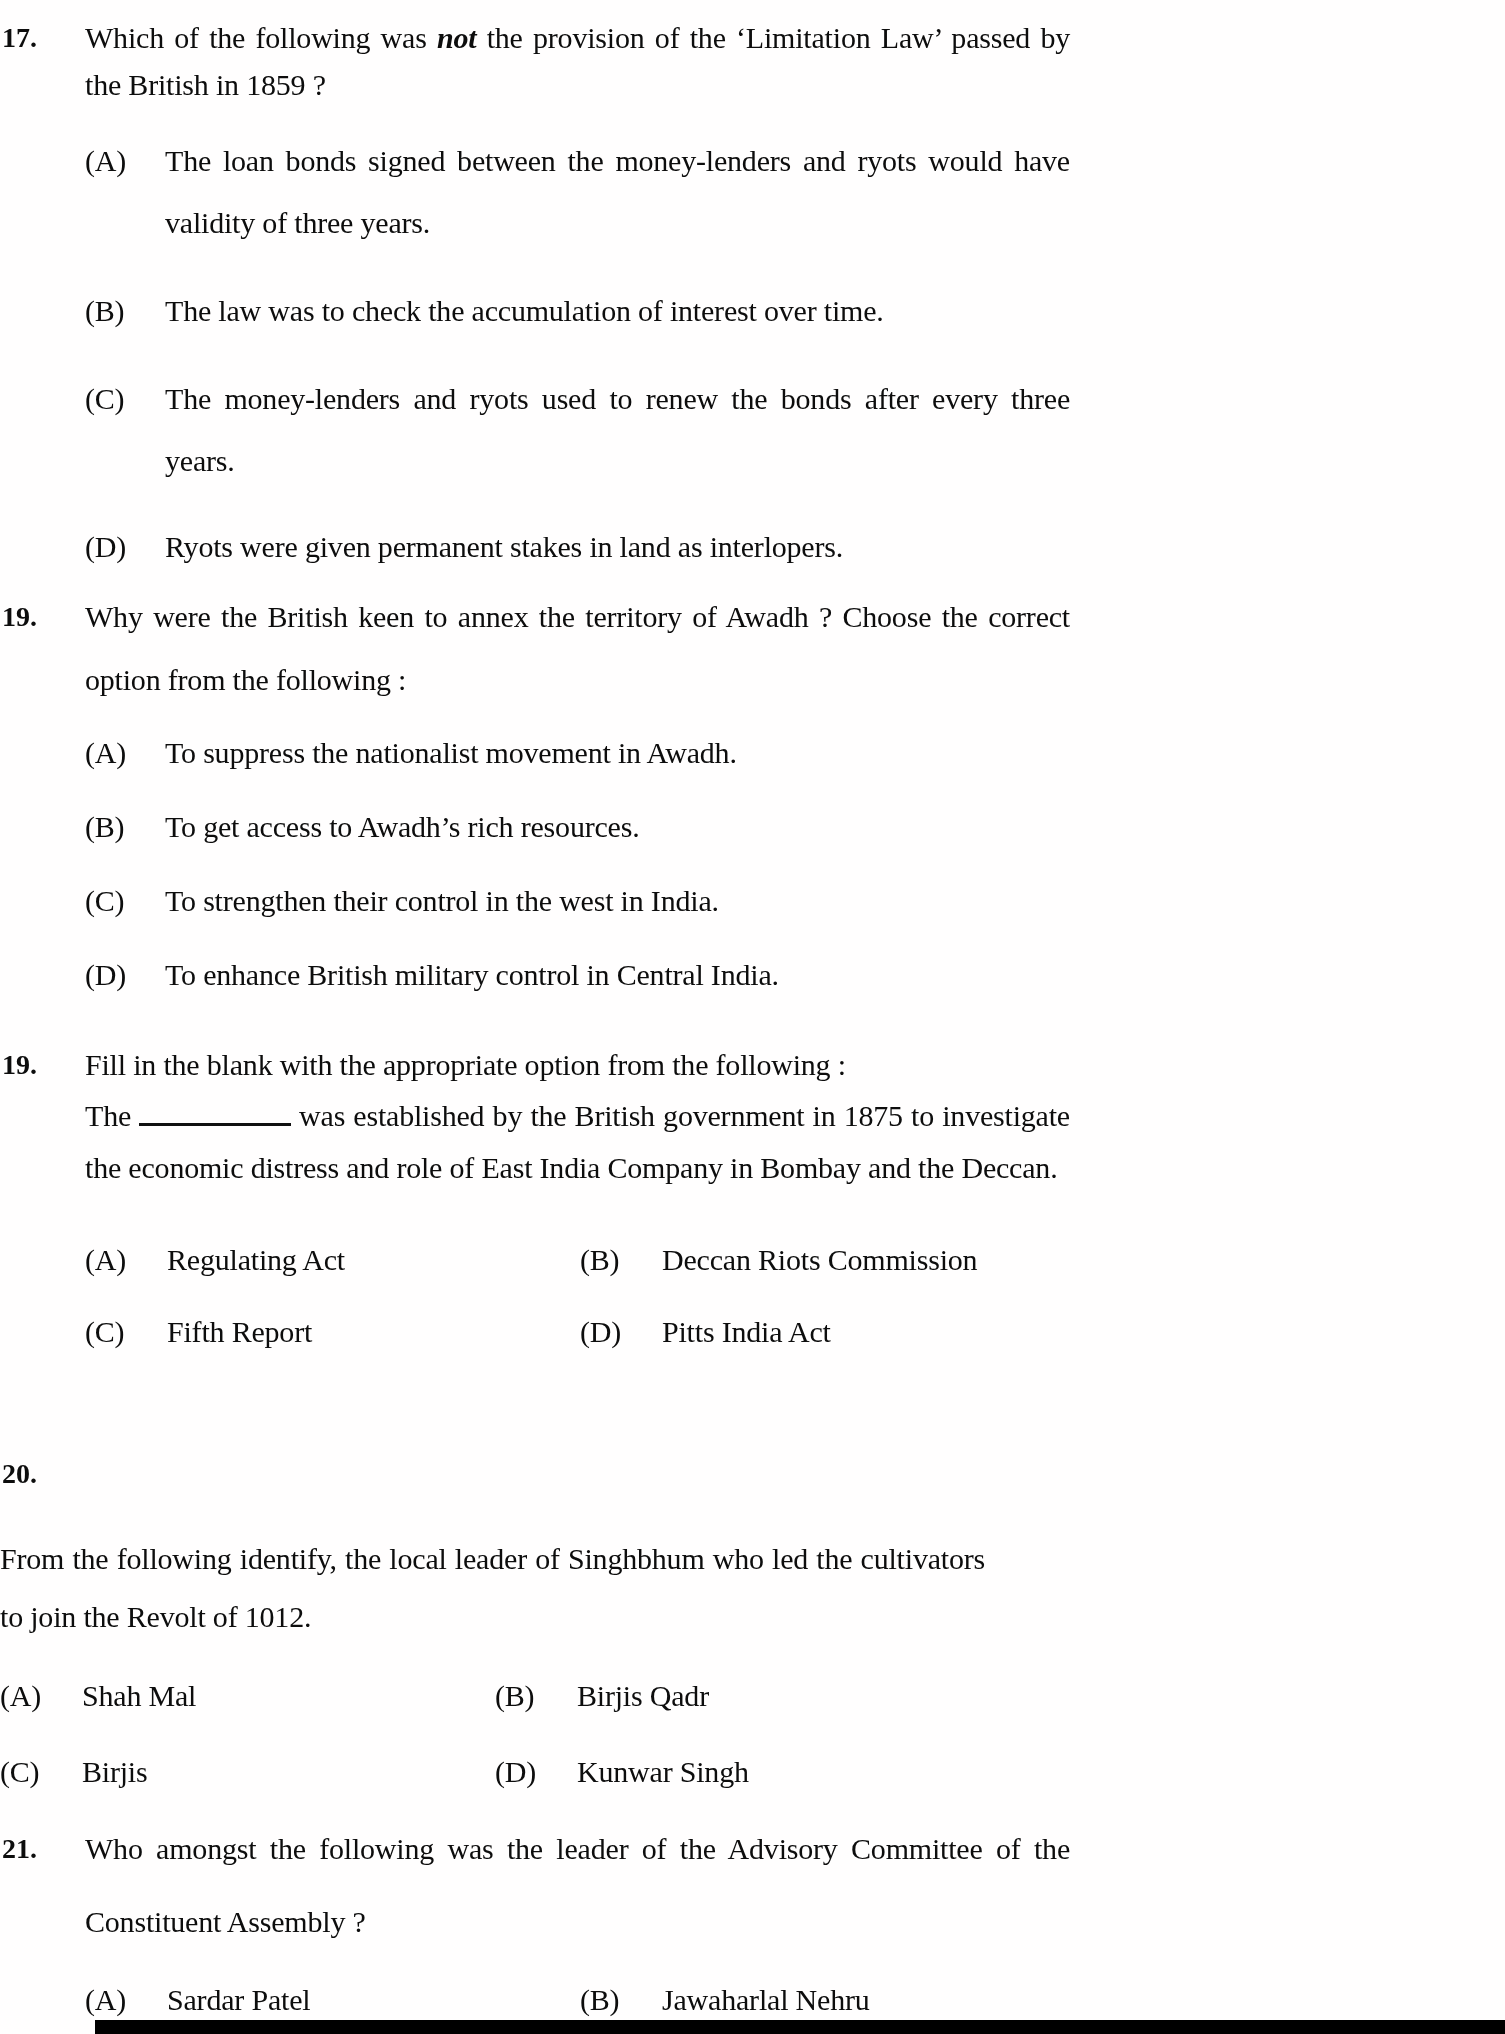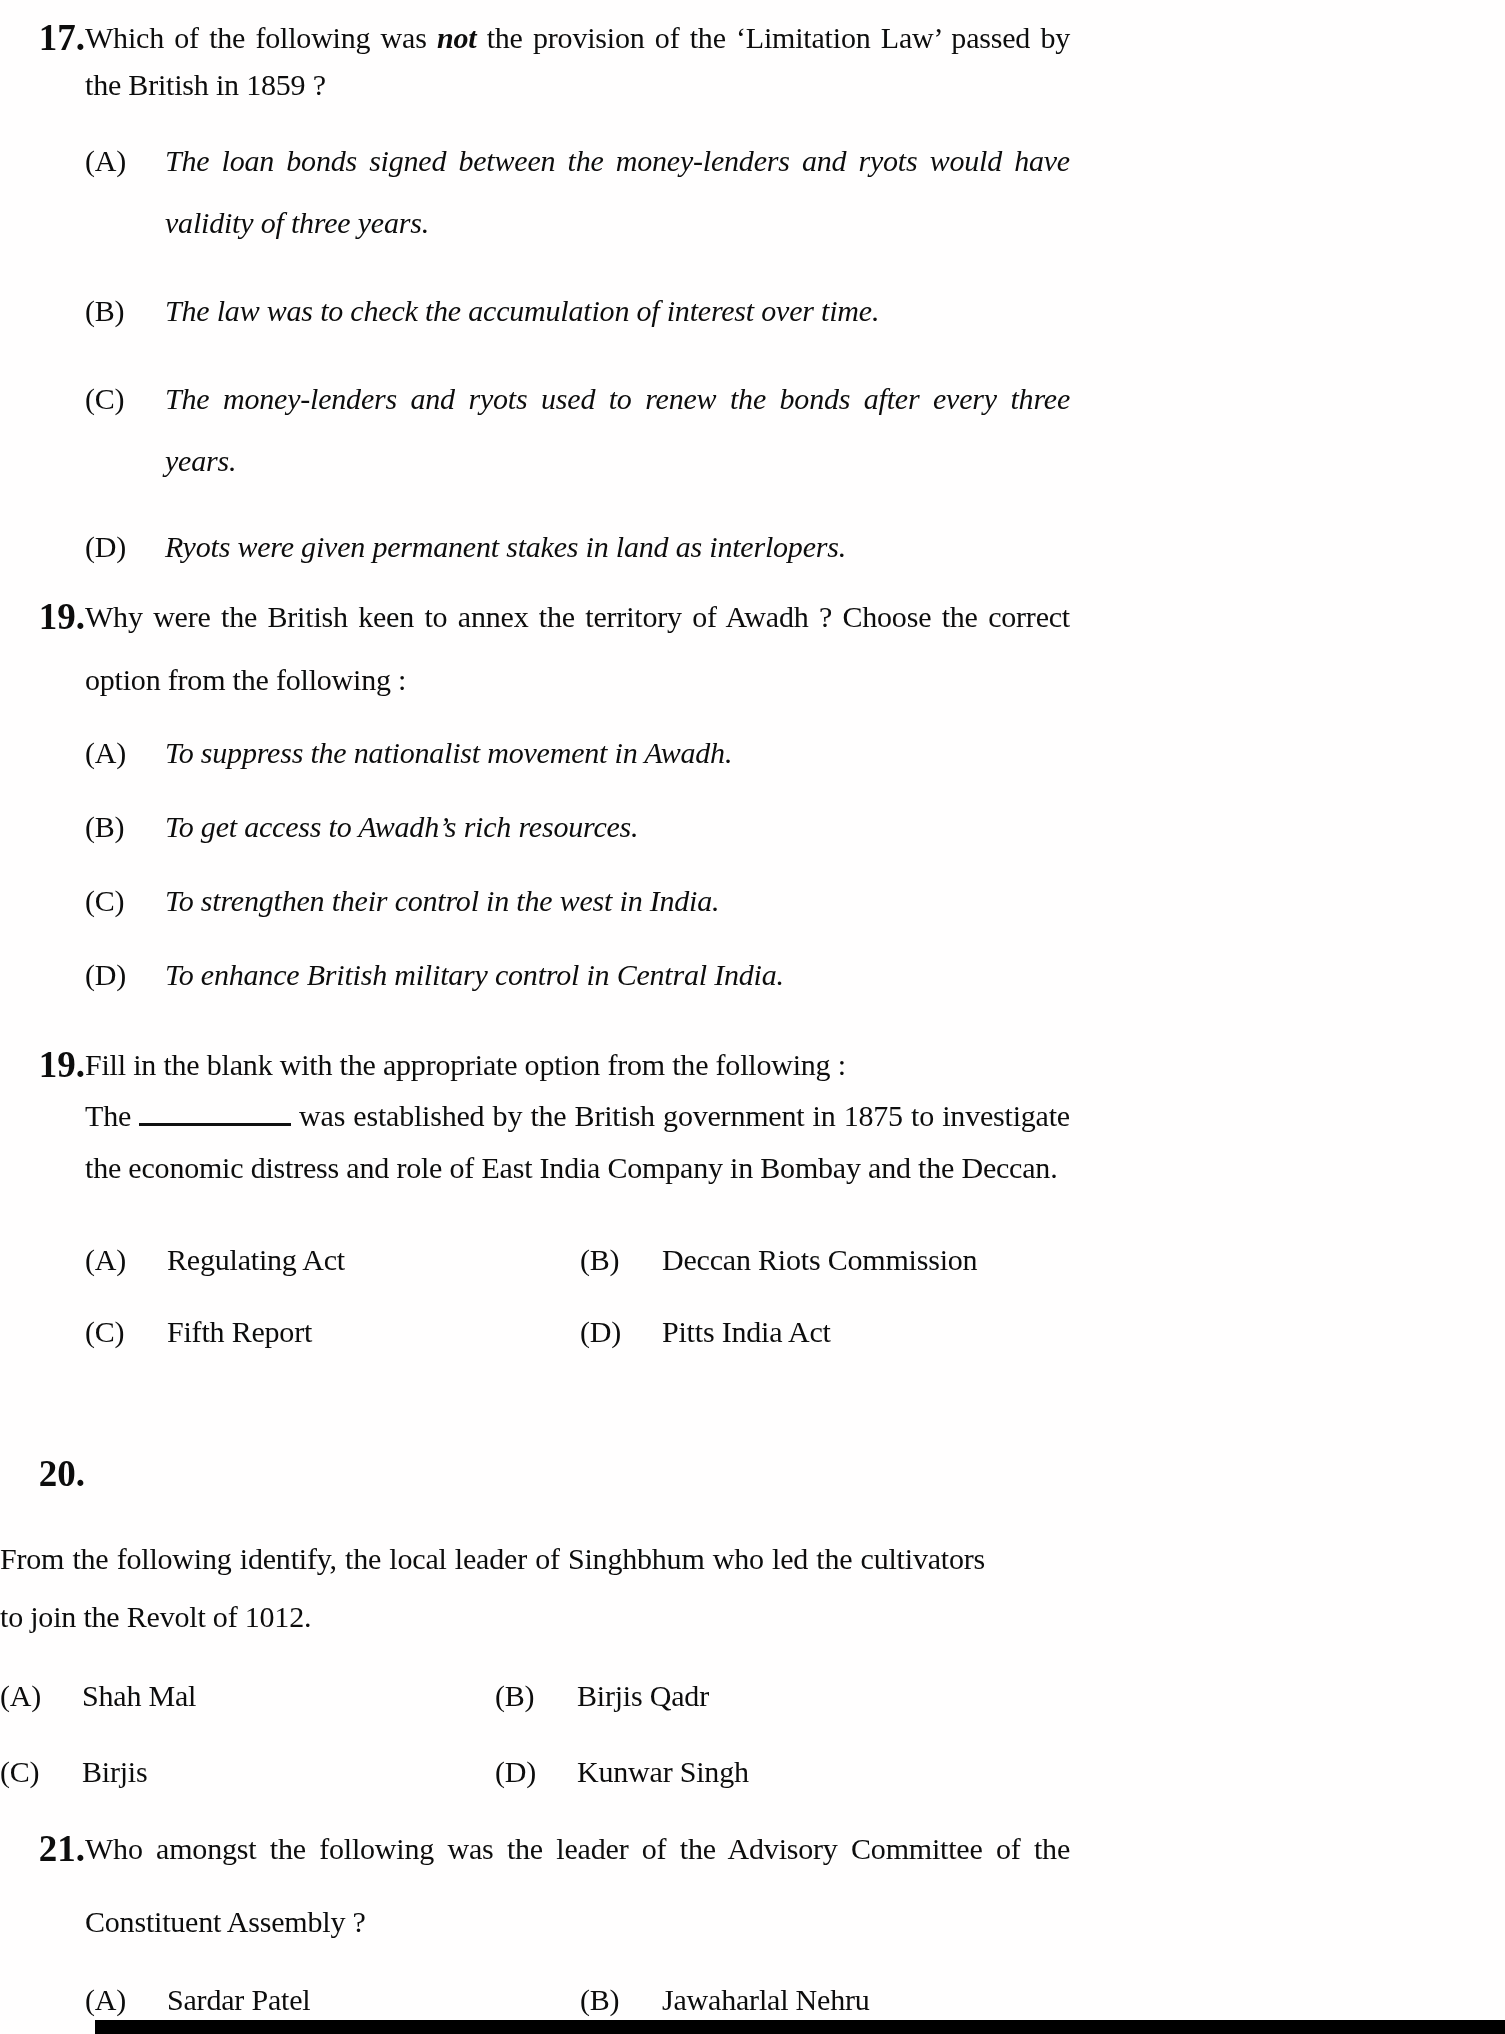--- a/index.html
+++ b/index.html
@@ -12,30 +12,29 @@
     font-family: "Liberation Serif", "DejaVu Serif", serif;
     overflow: hidden;
   }
   .question { position: absolute; left: 0; display: flex; align-items: flex-start; }
   .qnum {
     flex: 0 0 85px;
     width: 85px;
     box-sizing: border-box;
     padding-left: 2px;
     font-weight: bold;
-    font-size: 37px;
-    text-align: right;
+    font-size: 28px;
   }
   .qbody { width: 985px; font-size: 30px; letter-spacing: -0.2px; }
   .stem { text-align: justify; }
   .stem .emph { font-weight: bold; font-style: italic; }
 
   .opt { display: flex; align-items: flex-start; line-height: 62px; }
   .opt .opt-label { flex: 0 0 80px; width: 80px; }
-  .opt .opt-text { flex: 1; text-align: justify; font-style: italic; }
+  .opt .opt-text { flex: 1; text-align: justify; }
 
   .grid2 { display: flex; line-height: 60px; }
   .grid2 .cell { display: flex; align-items: flex-start; }
   .grid2 .col1 { flex: 0 0 495px; width: 495px; }
   .grid2 .col2 { flex: 1; }
   .grid2 .opt-label { flex: 0 0 82px; width: 82px; }
   .grid2 .opt-text { flex: 1; }
 
   .blank {
     display: inline-block;

